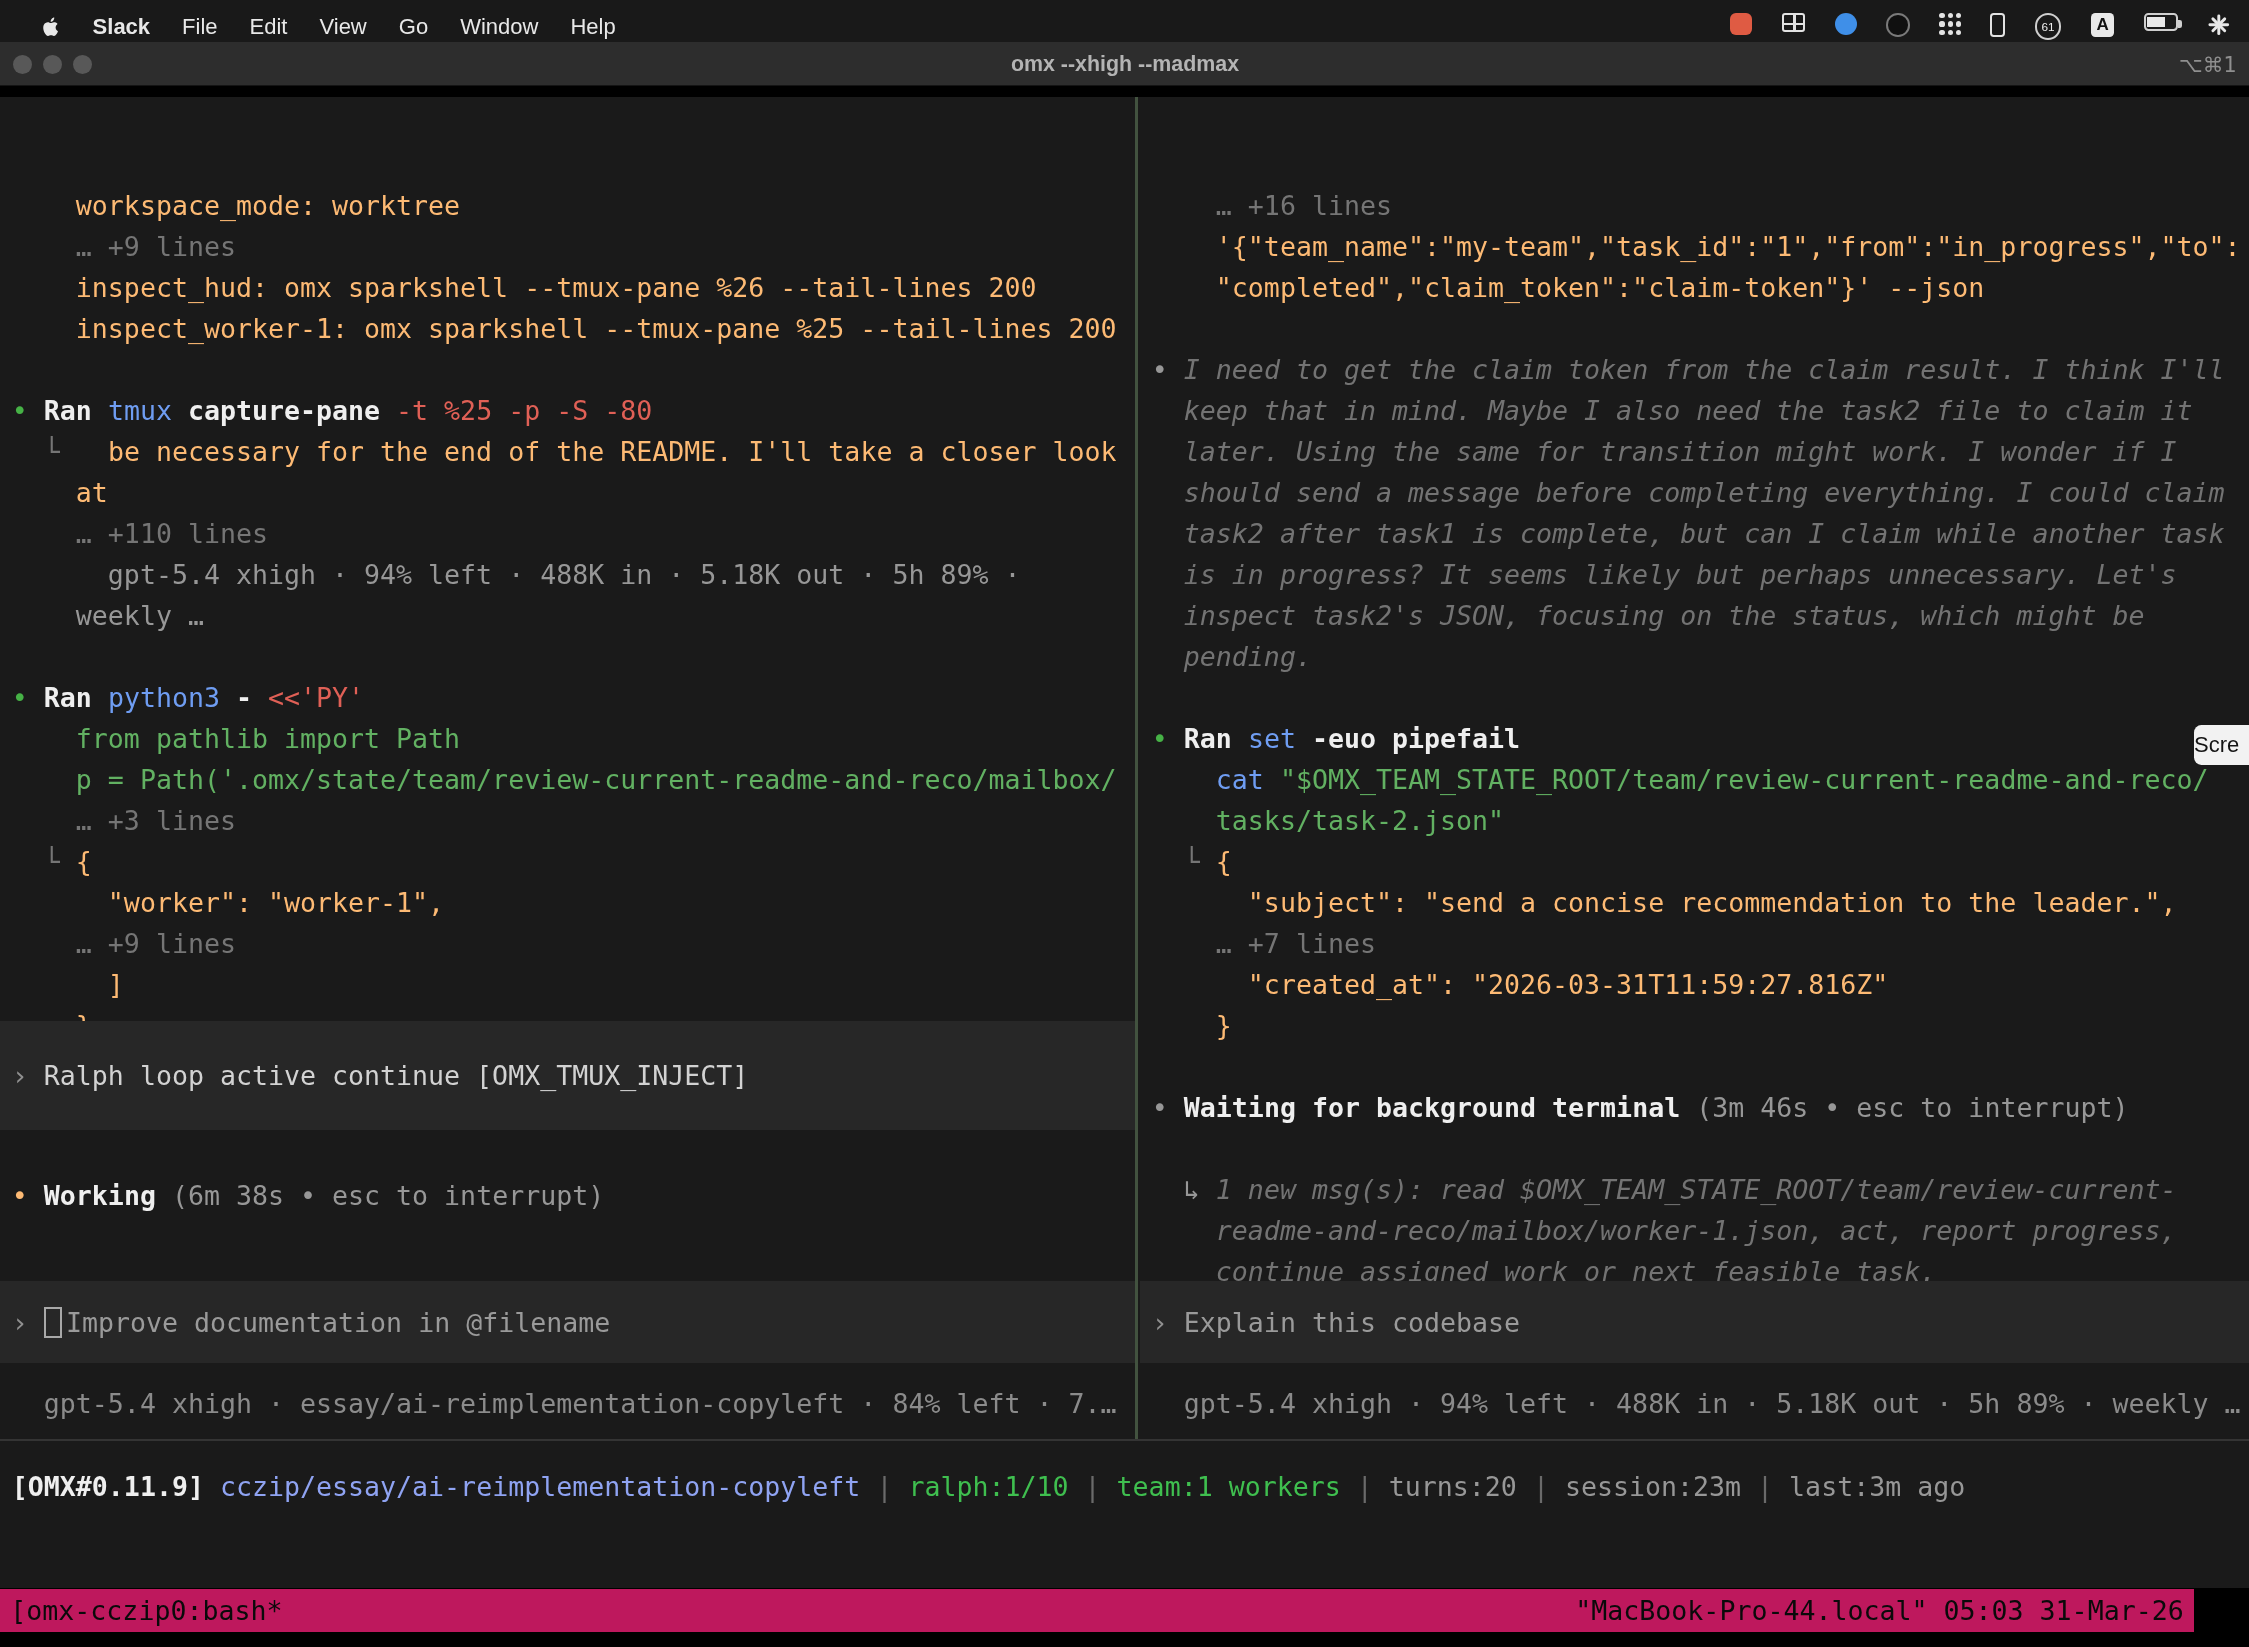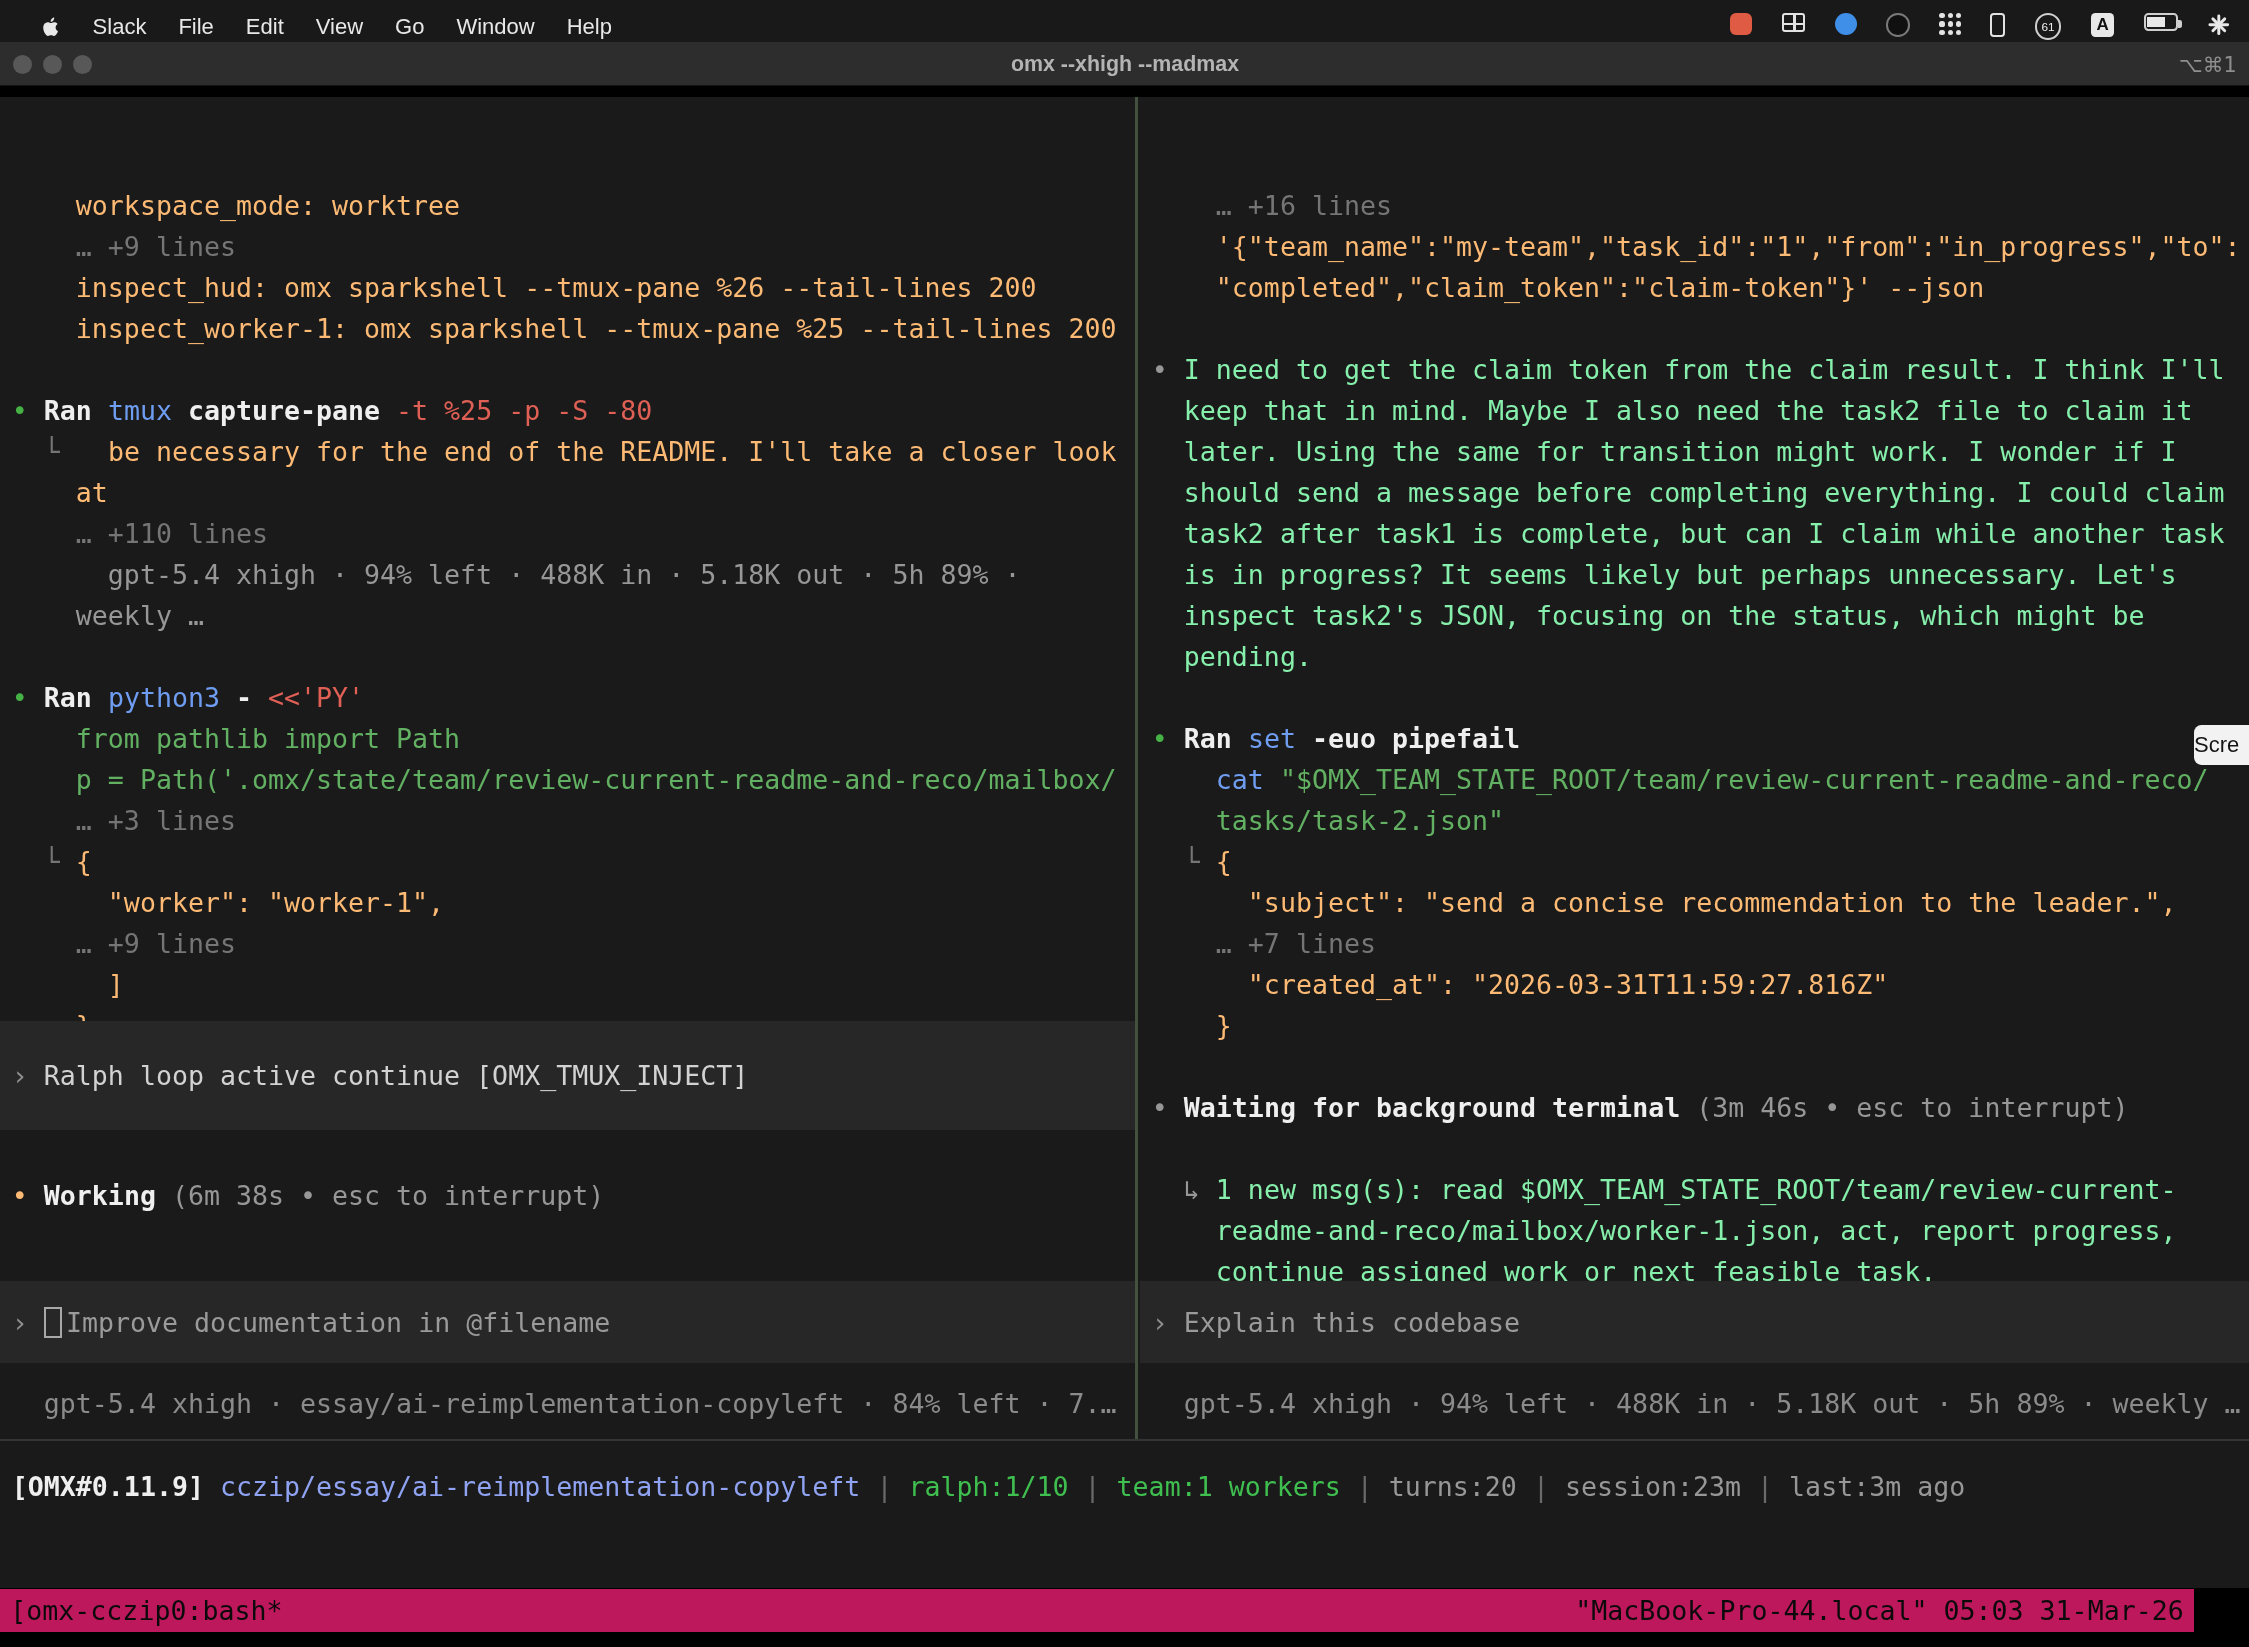--- a/index.html
+++ b/index.html
@@ -5,21 +5,21 @@
   *{margin:0;padding:0;box-sizing:border-box}
   html,body{width:2250px;height:1648px;background:#000;overflow:hidden}
   body{position:relative;font-family:"DejaVu Sans Mono",monospace}
 
   
   .menubar{position:absolute;left:0;top:0;width:2250px;height:53px;background:#191919;
     display:flex;align-items:center;color:#e8e8e8;
     font-family:"Liberation Sans",sans-serif;font-size:22px}
   .menu-left{display:flex;align-items:center;padding-left:25px}
   .apple{display:flex;align-items:center;padding:0 14.8px}
-  .app-name{font-weight:400;padding:0 16px}
+  .app-name{font-weight:700;padding:0 16px}
   .menu-item{padding:0 16px}
   .menu-right{margin-left:auto;display:flex;align-items:flex-start;gap:29.5px;padding-right:19px}
   .ic{display:flex;align-items:center;justify-content:center}
   .rec-ic{width:22px;height:22px;border-radius:5.9px;background:#df5b43}
   .grid-ic{width:23.6px;height:19px;border:2.2px solid #e2e2e2;border-radius:3px;position:relative}
   .grid-ic:before{content:"";position:absolute;left:50%;top:0;width:2.2px;height:100%;background:#e2e2e2}
   .grid-ic:after{content:"";position:absolute;top:50%;left:0;height:2.2px;width:100%;background:#e2e2e2}
   .blue-ic{width:22px;height:22px;border-radius:50%;background:#3f8fe8}
   .dark-ic{width:23.6px;height:23.6px;border-radius:50%;background:#101010;border:2.2px solid #7a7a7a}
   .dots-ic{display:grid;grid-template-columns:repeat(3,5.2px);grid-template-rows:repeat(3,5.2px);gap:3px}
@@ -55,21 +55,21 @@
   .row{height:41px}
 
   .s-d{color:#fdba74}
   .s-m{color:#979797}
   .s-f{color:#757575}
   .s-w{color:#efefef;font-weight:700}
   .s-g{color:#46b246}
   .s-c{color:#62b162}
   .s-b{color:#6f9df2}
   .s-r{color:#e06056}
-  .s-i{color:#86efac;}
+  .s-i{color:#737373;font-style:italic}
   .s-path{color:#8fa3f2}
   .s-ok{color:#3fbf4f}
   .s-sep{color:#6a6a6a}
 
   .promptbox{position:absolute;left:0;width:100%;background:#272727;
     display:flex;align-items:center;padding-left:11.8px}
   .box-ralph{top:924px;height:109px}
   .box-input{top:1184px;height:82px}
   .chevron{color:#8f8f8f;margin-right:16px}
   .ptext{color:#d2d2d2}

